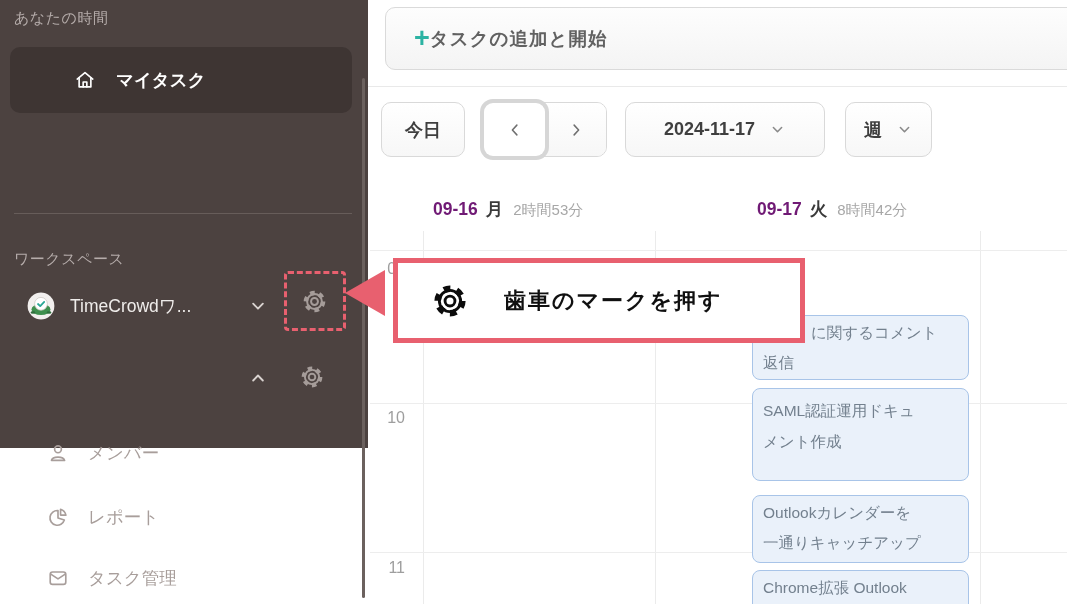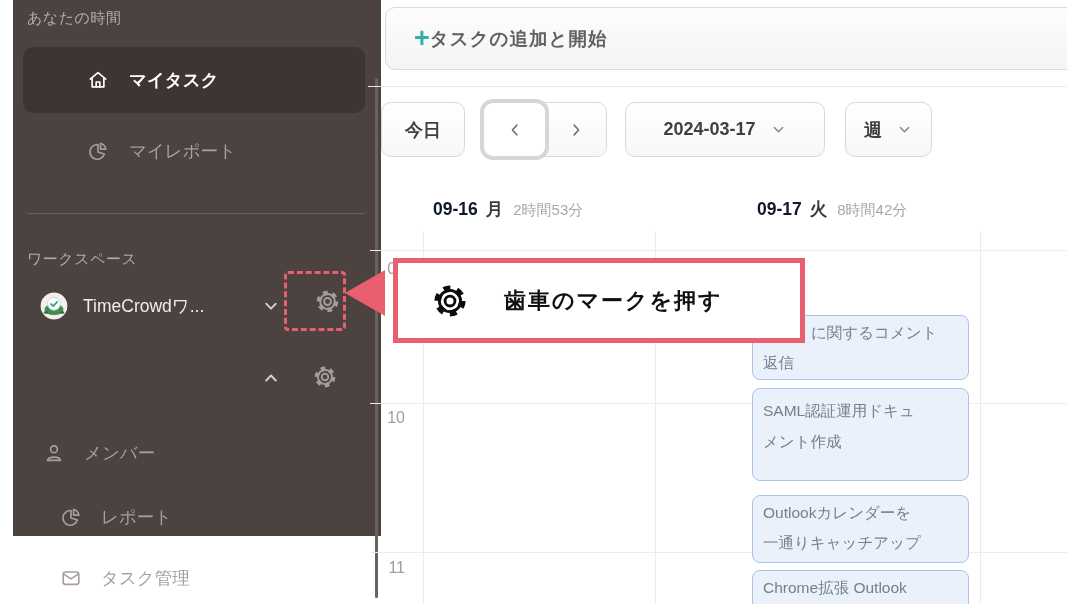--- a/index.html
+++ b/index.html
@@ -1,21 +1,21 @@
 <!DOCTYPE html>
 <html><head>
 <meta charset="utf-8">
 <style>
   * { margin:0; padding:0; box-sizing:border-box; }
   html,body { background:#ffffff; }
   body { font-family:"Liberation Sans","DejaVu Sans",sans-serif; }
   .screen { position:relative; width:1067px; height:604px; overflow:hidden; background:#ffffff; }
 
   
-  .sidebar { position:absolute; left:0; top:0; width:368px; height:536px; background:#4C4240;margin-left:13px; }
+  .sidebar { position:absolute; left:0; top:0; width:368px; height:448px; background:#4C4240; }
   .side-section-label { position:absolute; left:14px; font-size:15px; color:#b5acaa; letter-spacing:.5px; }
   .side-row { position:absolute; display:flex; align-items:center; color:#a89e9b; font-size:17.5px;padding-left:44px; }
   .side-row .ic { display:inline-flex; width:22px; height:22px; }
   .side-row .ic svg { width:22px; height:22px; }
   .row-active { left:10px; top:47px; width:342px; height:66px; background:#3E3533; border-radius:10px; color:#ffffff; font-weight:bold; }
   .row-active .ic { margin-left:20px; }
   .row-active .lbl { margin-left:20px; }
   .row-plain .lbl { margin-left:20px; }
   .side-divider { position:absolute; left:14px; top:213px; width:338px; height:1px; background:#675d5a; }
   .ws-row { position:absolute; display:flex; align-items:center; }
@@ -41,21 +41,21 @@
   .tbtn { position:absolute; top:102px; height:55px; border:1px solid #d9d9d9; border-radius:10px; background:linear-gradient(#ffffff,#f7f7f7); display:flex; align-items:center; justify-content:center; color:#3f3f3f; font-size:18px; font-weight:bold; cursor:pointer; }
   .seg-wrap { position:absolute; left:483px; top:102px; width:124px; height:55px; border:1px solid #d9d9d9; border-radius:10px; background:#ffffff; display:flex; }
   .seg { flex:1; display:flex; align-items:center; justify-content:center; color:#6f6f6f; cursor:pointer; background:linear-gradient(#ffffff,#f7f7f7); }
   .seg svg { width:18px; height:18px; }
   .seg-left { border-radius:9px; box-shadow:0 0 0 4px #d6d6d6; background:#ffffff; z-index:1; }
   .seg-right { border-radius:0 9px 9px 0; }
   .drop-chev { margin-left:14px; color:#8a8a8a; display:inline-flex; }
   .drop-chev svg { width:17px; height:17px; }
 
   .day-header { position:absolute; top:197px; display:flex; align-items:baseline; white-space:nowrap; }
-  .day-header .d { font-size:17.5px; font-weight:bold; color:#0f172a; }
+  .day-header .d { font-size:17.5px; font-weight:bold; color:#701a75; }
   .day-header .w { font-size:17.5px; font-weight:bold; color:#3a3a3a; margin-left:8px; }
   .day-header .dur { font-size:15px; color:#a7a7a7; margin-left:10px; }
 
   .vline { position:absolute; width:1px; background:#ebebeb; top:231px; bottom:0; }
   .hline { position:absolute; height:1px; background:#ededed; left:370px; right:0; }
   .hour-label { position:absolute; width:24px; text-align:right; font-size:16px; color:#9e9e9e; left:381px; }
 
   .event { position:absolute; left:752px; width:217px; background:#EAF1FA; border:1.5px solid #A8C4E8; border-radius:8px; color:#73808E; font-size:15.5px; line-height:30px; padding:2px 10px; overflow:hidden; z-index:2; cursor:pointer; }
   .event .ln { display:block; white-space:nowrap; }
   .indent1 { padding-left:48px; }
@@ -125,28 +125,20 @@
 
     <div class="side-row row-active">
       <span class="ic">
           <svg>
             <use href="#sym-home"></use>
           </svg>
         </span>
       <span class="lbl">マイタスク</span>
     </div>
 
-    <div class="side-row row-plain" style="left:10px; top:128px; width:342px; height:46px;">
-      <span class="ic" style="margin-left:20px;">
-          <svg>
-            <use href="#sym-pie"></use>
-          </svg>
-        </span>
-      <span class="lbl">マイレポート</span>
-    </div>
 
     <div class="side-divider"></div>
 
     <div class="side-section-label" style="top:250px;">ワークスペース</div>
 
     <div class="ws-row" style="left:27px; top:283px; height:46px; width:320px;">
       <svg class="avatar" viewBox="0 0 28 28">
         <circle cx="14" cy="14" r="13.4" fill="#f2efee"></circle>
         <ellipse cx="14" cy="17.5" rx="9.5" ry="5.6" fill="#3e8f4e"></ellipse>
         <circle cx="14" cy="11.8" r="6.4" fill="#ffffff" stroke="#cfcac7" stroke-width="0.8"></circle>
@@ -163,21 +155,21 @@
           <use href="#sym-gear"></use>
         </svg></span>
 
     <span class="chev" style="left:248px; top:368px;"><svg>
           <use href="#sym-chev-up"></use>
         </svg></span>
     <span class="gear-btn" style="left:300px; top:365px; width:24px; height:24px;"><svg style="width:24px;height:24px;">
           <use href="#sym-gear"></use>
         </svg></span>
 
-    <div class="sub-row" style="left:30px; top:441px;">
+    <div class="sub-row" style="left:47px; top:441px;">
       <span class="ic"><svg>
             <use href="#sym-person"></use>
           </svg></span>
       <span class="lbl">メンバー</span>
     </div>
     <div class="sub-row" style="left:47px; top:566px;">
       <span class="ic"><svg>
             <use href="#sym-mail"></use>
           </svg></span>
       <span class="lbl">タスク管理</span>
@@ -215,21 +207,21 @@
       <div class="seg seg-right">
         <span style="display:inline-flex;">
             <svg>
               <use href="#sym-chev-right"></use>
             </svg>
           </span>
       </div>
     </div>
 
     <button class="tbtn" style="left:625px; width:200px;">
-      <span>2024-03-17</span>
+      <span>2024-11-17</span>
       <span class="drop-chev">
           <svg>
             <use href="#sym-chev-down"></use>
           </svg>
         </span>
     </button>
 
     <button class="tbtn" style="left:845px; width:87px;">
       <span>週</span>
       <span class="drop-chev">

